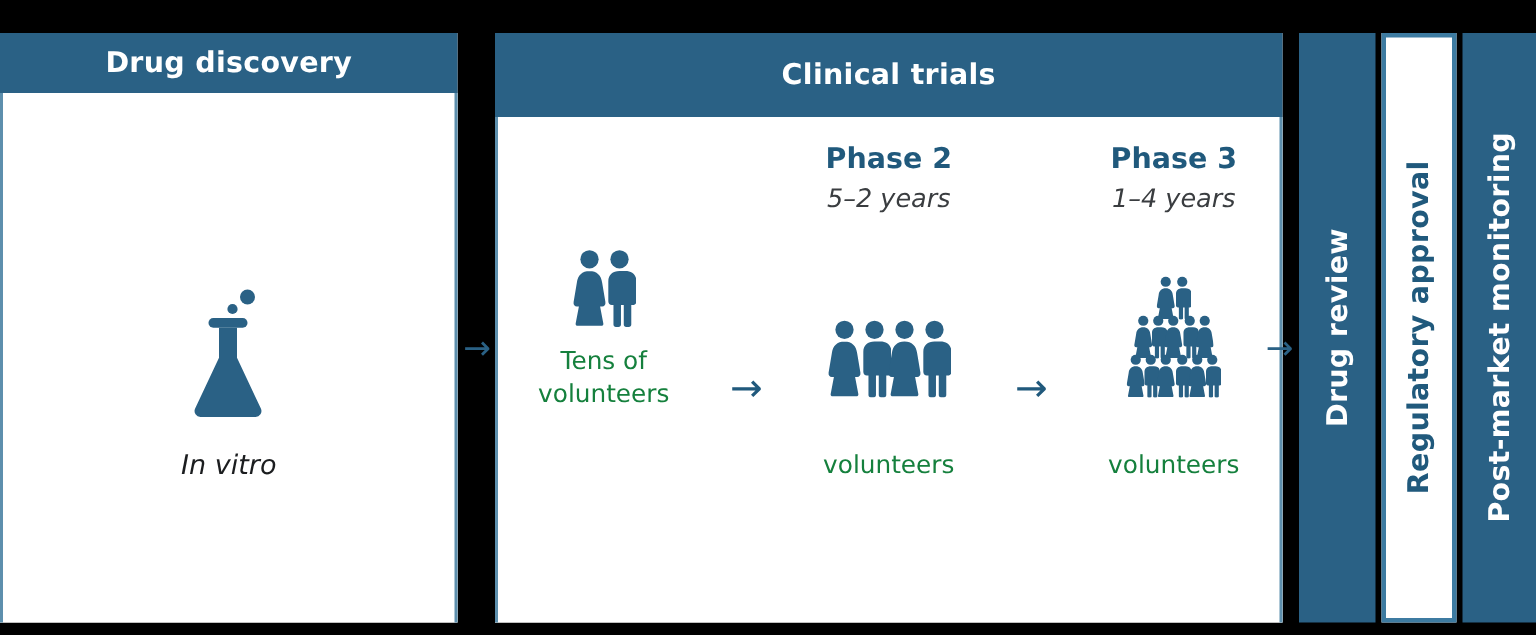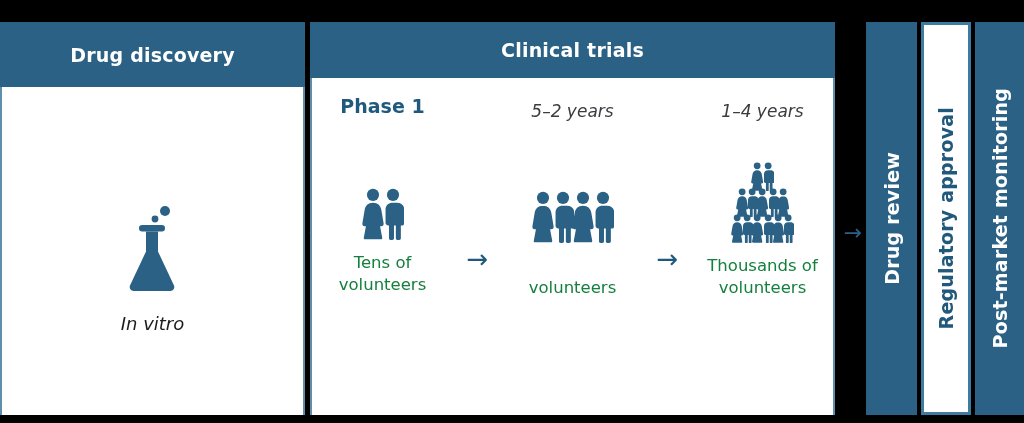--- a/index.html
+++ b/index.html
@@ -41,36 +41,36 @@
     border:2px solid #5d8fad;
     border-top:1px solid #c3d2de;
     color:#16181a;
     font-weight:bold;
     font-size:17px;
     display:flex;align-items:center;justify-content:center;
   }
 
   
   #panel-discovery{left:0px;top:22px;width:305px;height:393px;}
-  #panel-discovery .panel-header{height:65px;}
+  #panel-discovery .panel-header{height:40px;}
   #panel-discovery .panel-footer{height:44px;}
   .discovery-row{
     position:absolute;left:0;top:16px;width:100%;height:100%;
     display:flex;align-items:center;justify-content:space-around;
     padding:0 16px;box-sizing:border-box;
   }
   .disc-item{display:flex;flex-direction:column;align-items:center;gap:0px;width:120px;}
   .disc-icon{height:90px;display:flex;align-items:flex-end;justify-content:center;}
   .disc-label{
     font-style:italic;font-size:18px;color:#1b1d1f;
     margin-top:22px;font-family:"DejaVu Sans","Liberation Sans",sans-serif;
   }
 
   
-  #panel-clinical{left:310px;top:22px;width:525px;height:393px;}
+  #panel-clinical{left:330px;top:22px;width:525px;height:393px;}
   #panel-clinical .panel-header{height:56px;}
   #panel-clinical .panel-footer{height:44px;}
   .phases{
     position:absolute;left:0;top:0;width:100%;height:100%;
     display:flex;align-items:flex-start;justify-content:center;
     padding:18px 8px 0 8px;box-sizing:border-box;
   }
   .phase{
     width:150px;display:flex;flex-direction:column;align-items:center;
     flex:0 0 auto;
@@ -150,21 +150,20 @@
     </div>
   </div>
 
   <div class="connector" id="connector-1">→</div>
 
   <div class="panel" id="panel-clinical">
     <div class="panel-header">Clinical trials</div>
     <div class="panel-body">
       <div class="phases" id="phases-container">
           <div class="phase">
-            <div class="phase-title">Phase 1</div>
      <div class="phase-figs">
        <div style="display:flex;flex-direction:column;align-items:center;">
                 <div style="display:flex;justify-content:center;align-items:flex-end;margin-top:0px;">
        <svg width="22" height="52" viewBox="0 0 22 53" style="margin:0 -1px;">
     <g fill="#2a6185">
                       <circle cx="11" cy="7" r="6.2"></circle>
                       <path d="M11 15 c-5 0 -8 3 -8.6 8 l-2.2 13 c-.3 2 .8 3 2.2 3 l1.4 0 l-2.2 11.6 c-.2 1 .5 1.6 1.4 1.6 h16 c.9 0 1.6 -.6 1.4 -1.6 l-2.2 -11.6 l1.4 0 c1.4 0 2.5 -1 2.2 -3 l-2.2 -13 c-.6 -5 -3.6 -8 -8.6 -8 z"></path>
                     </g>
                   </svg>
                   <svg width="22" height="52" viewBox="0 0 22 53" style="margin:0 -1px;">
@@ -176,20 +175,21 @@
      </div>
               </div>
      </div>
      <div class="phase-count">
        <span>Tens of</span><br>
        <span>volunteers</span>
      </div>
           </div>
           <div class="phase-arrow">→</div>
           <div class="phase">
+            <div class="phase-title">Phase 2</div>
      <div class="phase-dur">5–2 years</div>
      <div class="phase-figs">
        <div style="display:flex;flex-direction:column;align-items:center;">
                 <div style="display:flex;justify-content:center;align-items:flex-end;margin-top:0px;">
        <svg width="22" height="52" viewBox="0 0 22 53" style="margin:0 -1px;">
     <g fill="#2a6185">
                       <circle cx="11" cy="7" r="6.2"></circle>
                       <path d="M11 15 c-5 0 -8 3 -8.6 8 l-2.2 13 c-.3 2 .8 3 2.2 3 l1.4 0 l-2.2 11.6 c-.2 1 .5 1.6 1.4 1.6 h16 c.9 0 1.6 -.6 1.4 -1.6 l-2.2 -11.6 l1.4 0 c1.4 0 2.5 -1 2.2 -3 l-2.2 -13 c-.6 -5 -3.6 -8 -8.6 -8 z"></path>
                     </g>
                   </svg>
@@ -214,20 +214,21 @@
      </div>
               </div>
      </div>
      <div class="phase-count">
        <br>
        <span>volunteers</span>
      </div>
           </div>
           <div class="phase-arrow">→</div>
           <div class="phase">
+            <div class="phase-title">Phase 3</div>
      <div class="phase-dur">1–4 years</div>
      <div class="phase-figs">
        <div style="display:flex;flex-direction:column;align-items:center;">
                 <div style="display:flex;justify-content:center;align-items:flex-end;margin-top:0px;">
        <svg width="12.32" height="29.120000000000005" viewBox="0 0 22 53" style="margin:0 -1px;">
     <g fill="#2a6185">
                       <circle cx="11" cy="7" r="6.2"></circle>
                       <path d="M11 15 c-5 0 -8 3 -8.6 8 l-2.2 13 c-.3 2 .8 3 2.2 3 l1.4 0 l-2.2 11.6 c-.2 1 .5 1.6 1.4 1.6 h16 c.9 0 1.6 -.6 1.4 -1.6 l-2.2 -11.6 l1.4 0 c1.4 0 2.5 -1 2.2 -3 l-2.2 -13 c-.6 -5 -3.6 -8 -8.6 -8 z"></path>
                     </g>
                   </svg>
@@ -304,21 +305,21 @@
                   <svg width="12.32" height="29.120000000000005" viewBox="0 0 22 53" style="margin:0 -1px;">
     <g fill="#2a6185">
                       <circle cx="11" cy="7" r="6.2"></circle>
                       <path d="M11 15 c-4.6 0 -7.6 2.6 -7.6 7 v13.5 c0 1.6 1 2.6 2.4 2.6 h1.1 v13.2 c0 1 .7 1.7 1.7 1.7 h1.7 c1 0 1.7 -.7 1.7 -1.7 v-13.2 h1.9 v13.2 c0 1 .7 1.7 1.7 1.7 h1.7 c1 0 1.7 -.7 1.7 -1.7 v-13.2 h1.1 c1.4 0 2.4 -1 2.4 -2.6 v-13.5 c0 -4.4 -3 -7 -7.6 -7 z"></path>
                     </g>
                   </svg>
      </div>
               </div>
      </div>
      <div class="phase-count">
-       <span>Thousands of</span><br>
+       <br>
        <span>volunteers</span>
      </div>
           </div>
         </div>
     </div>
   </div>
 
   <div class="connector" id="connector-2">→</div>
 
   <div class="vpanel" id="panel-review">

